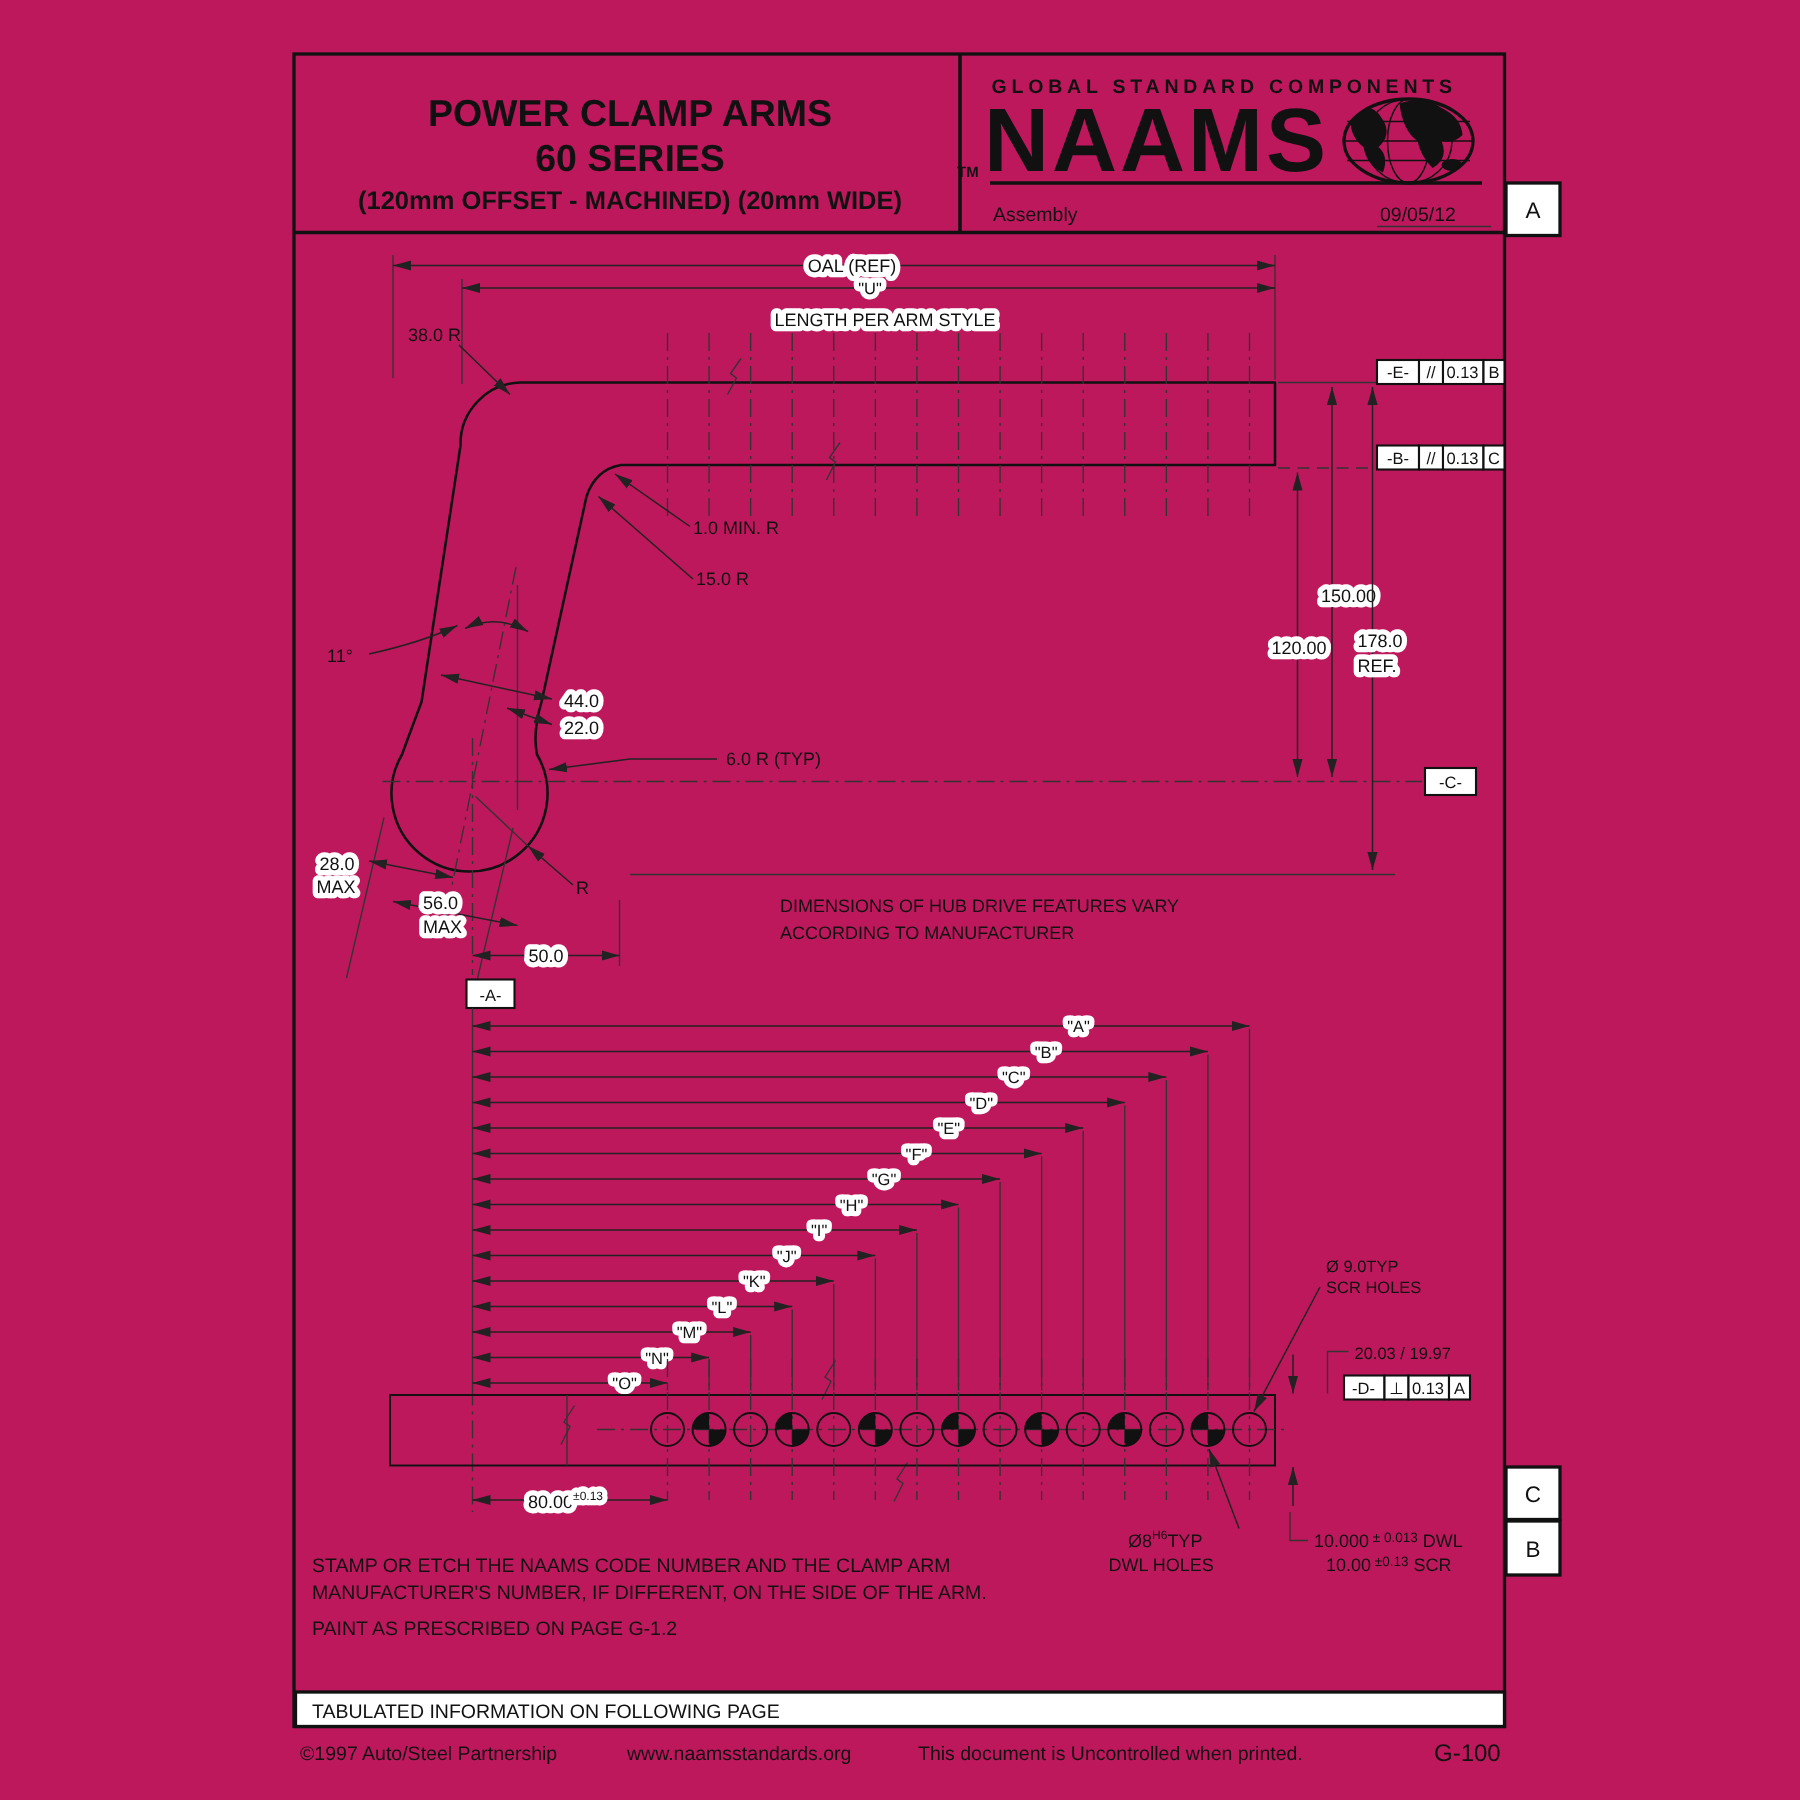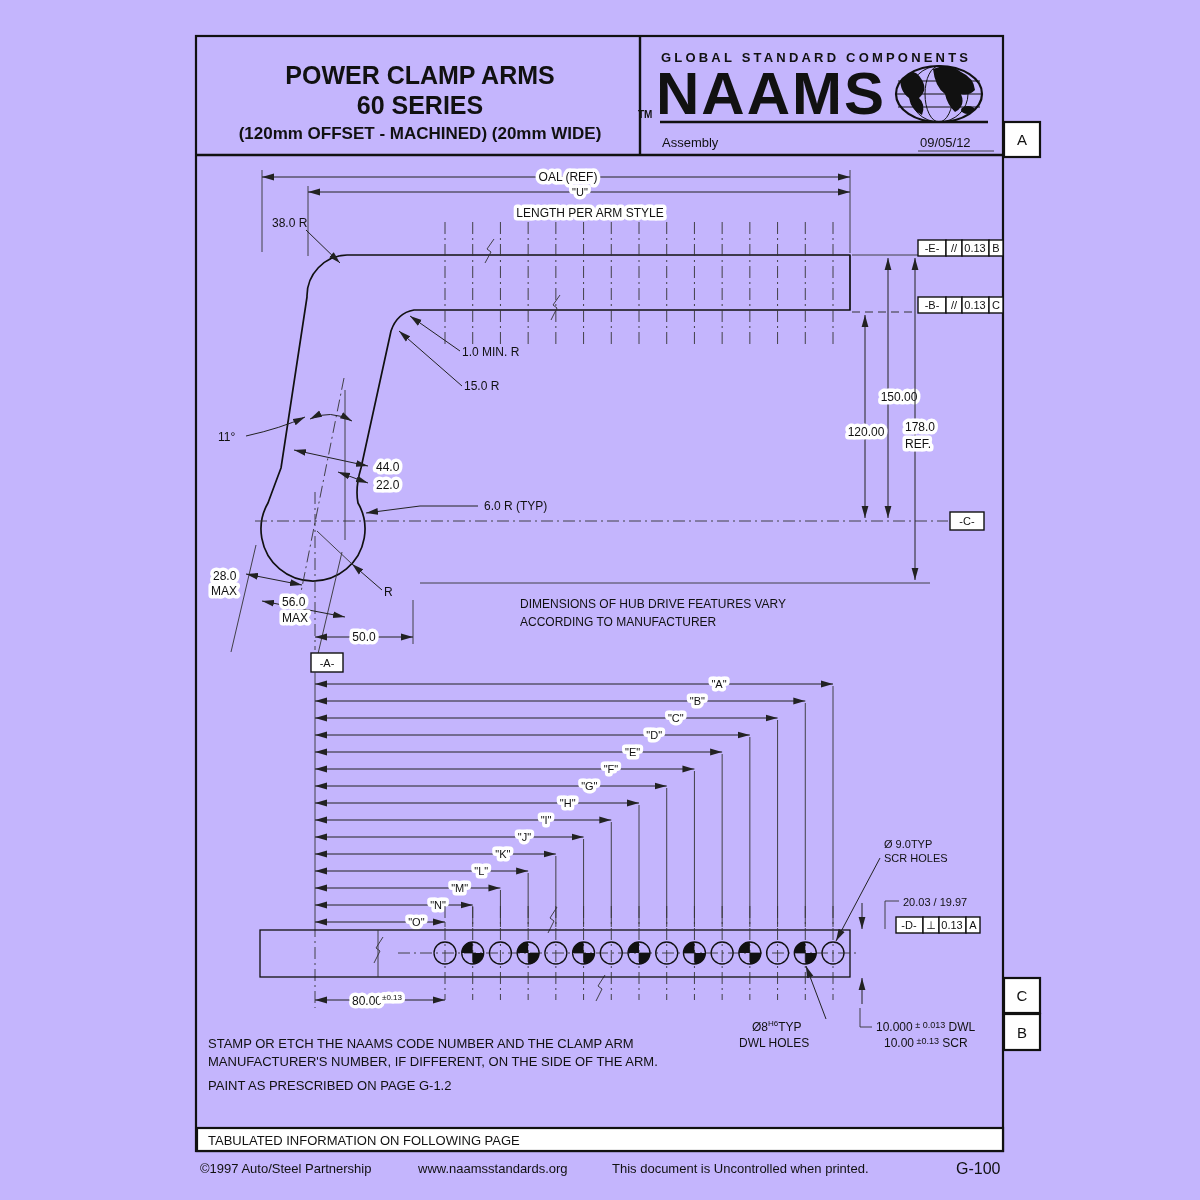--- a/index.html
+++ b/index.html
@@ -1,16 +1,16 @@
 <!DOCTYPE html>
 <html><head>
 <meta charset="utf-8">
 <style>
   html,body{margin:0;padding:0;background:#fff;}
-  .sheet{position:relative;width:1200px;height:1200px;background:#c4b5fd;font-family:"Liberation Sans","DejaVu Sans",sans-serif;}
+  .sheet{position:relative;width:1200px;height:1200px;background:#be185d;font-family:"Liberation Sans","DejaVu Sans",sans-serif;}
   svg{position:absolute;left:0;top:0;}
   svg text{font-family:"Liberation Sans","DejaVu Sans",sans-serif;font-size:12px;fill:#111;}
   .t8{font-size:8px}.t9{font-size:9px}.t10{font-size:10px}.t11{font-size:11px}
   .t13{font-size:13px}.t15{font-size:15px}.t16{font-size:16px}.t17{font-size:17px}
   .t25{font-size:25px}.t60{font-size:60px}
   .b{font-weight:bold}
   .mid{text-anchor:middle}
   .ls3{letter-spacing:3.2px}.ls2{letter-spacing:2px}
   .halo{paint-order:stroke;stroke:#fff;stroke-width:7px;stroke-linejoin:round;}
   .ol{stroke:#111;stroke-width:1.7;fill:none;stroke-linejoin:round}

